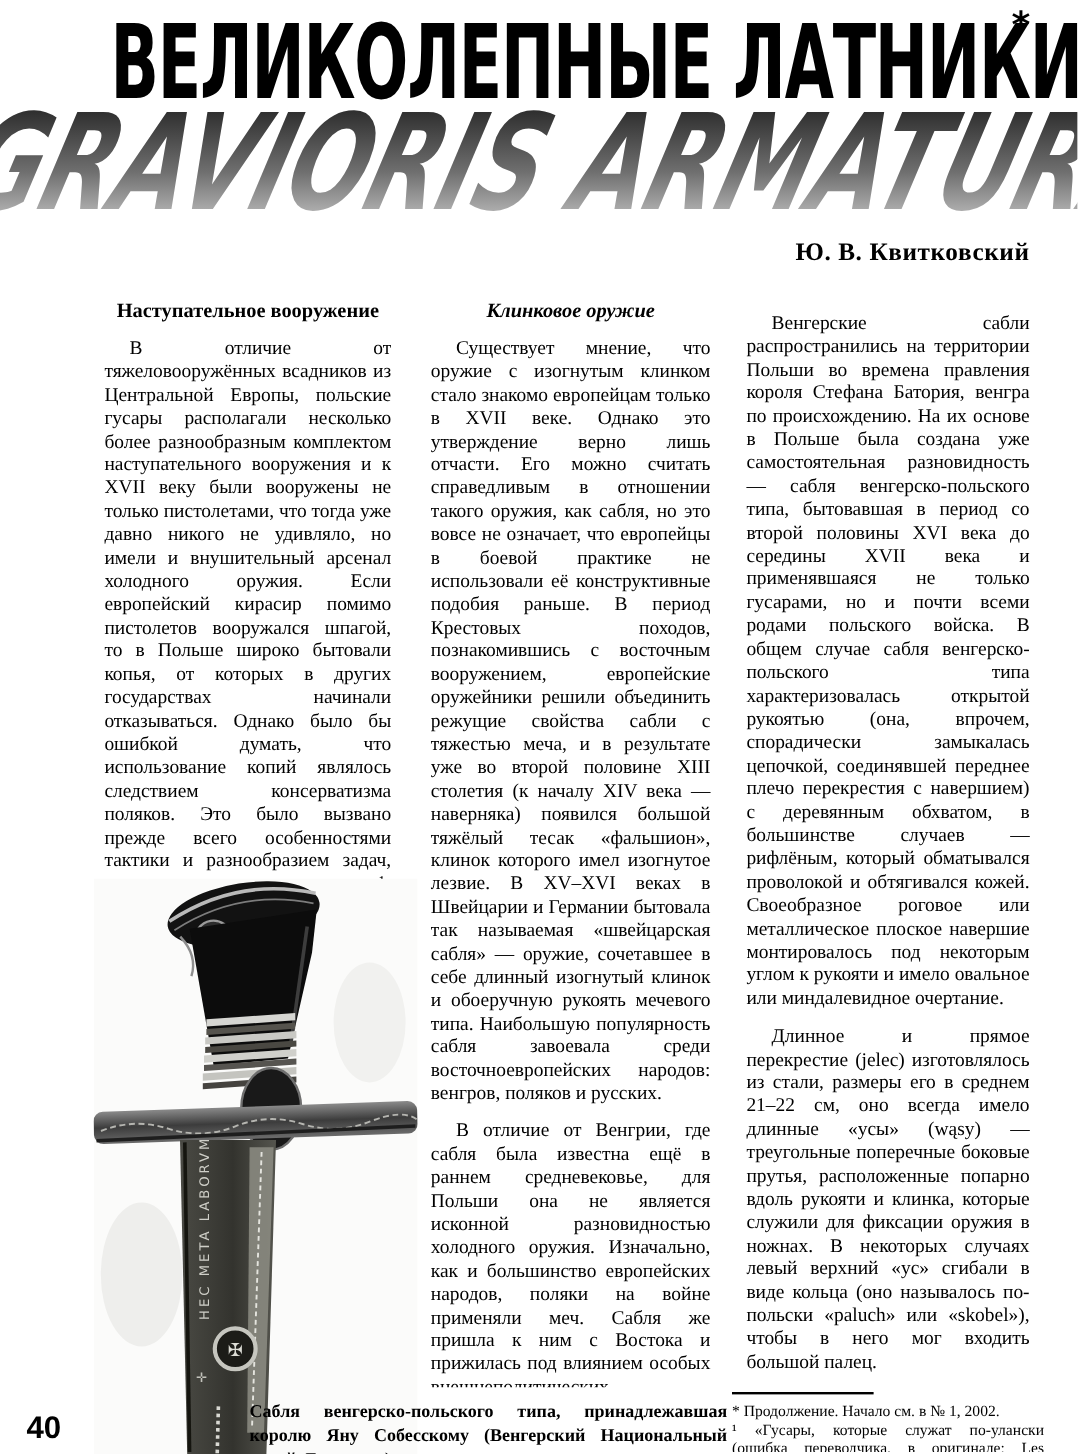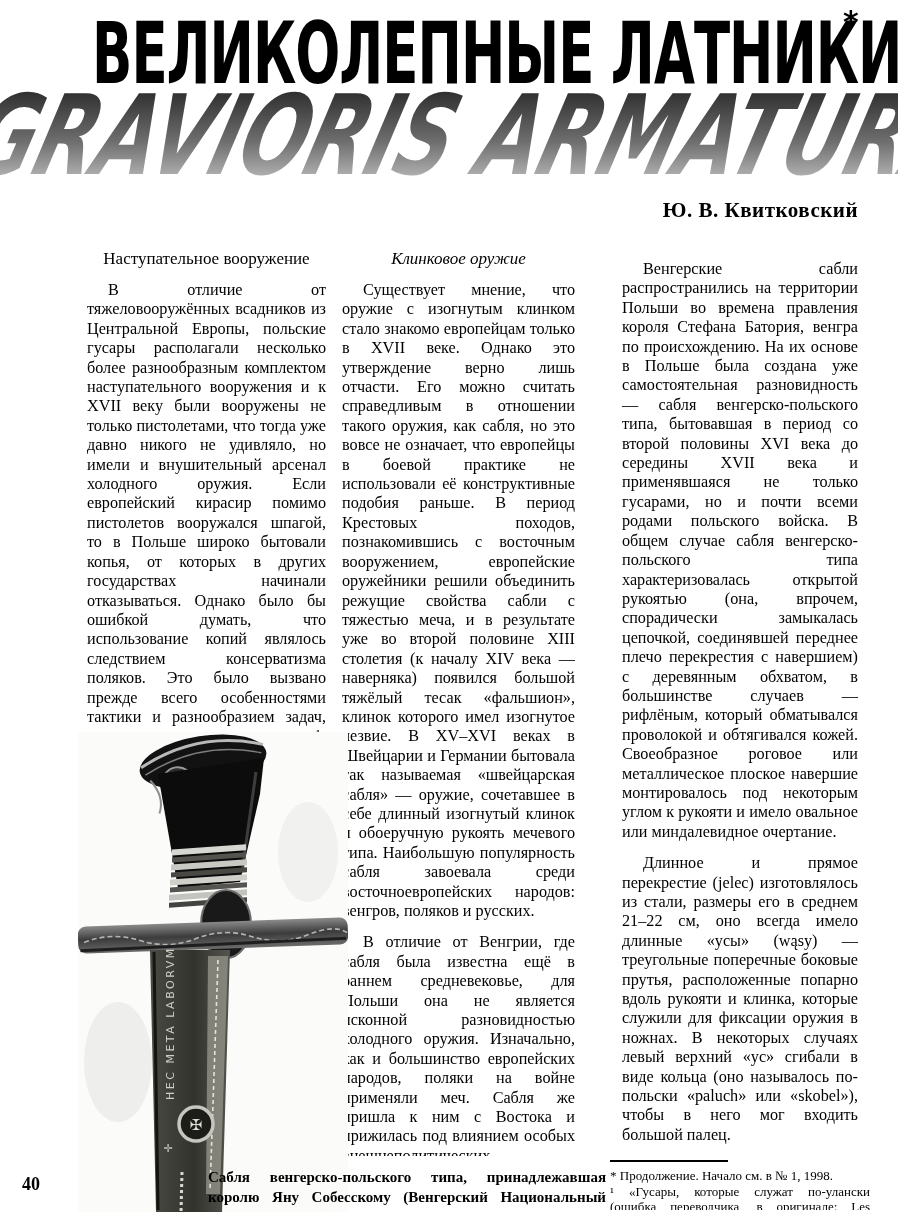--- a/index.html
+++ b/index.html
@@ -24,37 +24,37 @@
   .author{
     position:absolute;right:40px;top:198px;font-weight:bold;font-size:21px;
     font-family:"Liberation Serif",serif;letter-spacing:.5px;
   }
   
   .col{
     position:absolute;top:248px;text-align:justify;font-size:16.2px;
     line-height:19.4px;overflow:hidden;hyphens:auto;-webkit-hyphens:auto;
   }
   .col p{margin:12px;text-indent:21px;}
-  .col h3{margin:0 0 3px 0;font-size:17px;text-align:center;font-weight:normal;line-height:21px;}
+  .col h3{margin:0 0 3px 0;font-size:17px;text-align:center;font-weight:bold;line-height:21px;}
   .col h3.it{font-style:italic;}
   .col1{left:75px;width:263px;height:486px;}
-  .col2{left:330px;width:257px;height:908px;}
+  .col2{left:347px;width:257px;height:908px;}
   .col3{left:610px;width:260px;height:962px;}
   
   .fn-rule{width:118px;border:none;border-top:2px solid #000;margin:15px 0 6px 0;}
   .footnotes p{font-size:13px;line-height:15.5px;text-indent:0;margin:0;text-align:justify;}
   
   .figure{position:absolute;left:78px;top:732px;width:270px;height:480px;}
   .caption{
     position:absolute;left:208px;top:1167px;width:398px;font-weight:bold;
     font-size:15px;line-height:20px;text-align:justify;
   }
   .page-number{
-    position:absolute;left:22px;top:1174px;font-family:Liberation Serif, serif;
-    font-weight:bold;font-size:18px;
+    position:absolute;left:22px;top:1174px;font-family:Liberation Sans, sans-serif;
+    font-weight:bold;font-size:26px;
   }
 </style>
 </head>
 <body>
 
 <div class="title-wrap">
   <span class="title-text">ВЕЛИКОЛЕПНЫЕ ЛАТНИКИ</span>
 </div>
 <span class="title-star">*</span>
 
@@ -82,21 +82,21 @@
   <p>Существует мнение, что оружие с изогнутым клинком стало знакомо европейцам только в XVII веке. Однако это утверждение верно лишь отчасти. Его можно считать справедливым в отношении такого оружия, как сабля, но это вовсе не означает, что европейцы в боевой практике не использовали её конструктивные подобия раньше. В период Крестовых походов, познакомившись с восточным вооружением, европейские оружейники решили объединить режущие свойства сабли с тяжестью меча, и в результате уже во второй половине XIII столетия (к началу XIV века — наверняка) появился большой тяжёлый тесак «фальшион», клинок которого имел изогнутое лезвие. В XV–XVI веках в Швейцарии и Германии бытовала так называемая «швейцарская сабля» — оружие, сочетавшее в себе длинный изогнутый клинок и обоеручную рукоять мечевого типа. Наибольшую популярность сабля завоевала среди восточноевропейских народов: венгров, поляков и русских.</p>
   <p>В отличие от Венгрии, где сабля была известна ещё в раннем средневековье, для Польши она не является исконной разновидностью холодного оружия. Изначально, как и большинство европейских народов, поляки на войне применяли меч. Сабля же пришла к ним с Востока и прижилась под влиянием особых внешнеполитических обстоятельств — в XVI–XVII веках Польша вела длительные войны с татарами, турками и запорожцами.</p>
 
 </section>
 
 <section class="col col3">
   <p>Венгерские сабли распространились на территории Польши во времена правления короля Стефана Батория, венгра по происхождению. На их основе в Польше была создана уже самостоятельная разновидность — сабля венгерско-польского типа, бытовавшая в период со второй половины XVI века до середины XVII века и применявшаяся не только гусарами, но и почти всеми родами польского войска. В общем случае сабля венгерско-польского типа характеризовалась открытой рукоятью (она, впрочем, спорадически замыкалась цепочкой, соединявшей переднее плечо перекрестия с навершием) с деревянным обхватом, в большинстве случаев — рифлёным, который обматывался проволокой и обтягивался кожей. Своеобразное роговое или металлическое плоское навершие монтировалось под некоторым углом к рукояти и имело овальное или миндалевидное очертание.</p>
   <p>Длинное и прямое перекрестие (jelec) изготовлялось из стали, размеры его в среднем 21–22 см, оно всегда имело длинные «усы» (wąsy) — треугольные поперечные боковые прутья, расположенные попарно вдоль рукояти и клинка, которые служили для фиксации оружия в ножнах. В некоторых случаях левый верхний «ус» сгибали в виде кольца (оно называлось по-польски «paluch» или «skobel»), чтобы в него мог входить большой палец.</p>
   <hr class="fn-rule">
   <div class="footnotes">
-    <p>* Продолжение. Начало см. в № 1, 1998.</p>
+    <p>* Продолжение. Начало см. в № 1, 2002.</p>
     <p>¹ «Гусары, которые служат по-улански (ошибка переводчика, в оригинале: Les Housarts, qui sont lanciers — которые служат как копейщики. — Ю. К.), — это шляхтичи с немалым имением, которые имеют до 50 тыс. ливров [прибыли]. У них очень красивые кони, наиболее дешёвый из которых стоит не меньше 200 дукатов. Это всё — турецкие кони из Анатолии, из провинции, которая носит название Карамания. Каждый улан служит на пяти конях. Итак, в хоругви из 100 уланов есть только 20 товарищей, которые двигаются в одной шеренге так, что каждый [из них] возглавляет ряд; следующие четыре шеренги — это их слуги, каждый в своём ряде» (Гійом Левассер де Боплан. Опис України, кількох провінцій Королівства Польського, що тягнуться від кордонів Московії до границь Трансільванії, разом з їхніми звичаями, способом життя і ведення воєн. Київ, 1990. С. 106–107).</p>
 
   </div>
 </section>
 
 <svg class="figure" width="270" height="480" viewBox="0 0 270 480">
   <defs>
     <linearGradient id="metal" x1="0" y1="0" x2="0" y2="1">
       <stop offset="0" stop-color="#8a8a8a"></stop>
         <stop offset="0.5" stop-color="#3c3c3c"></stop>

